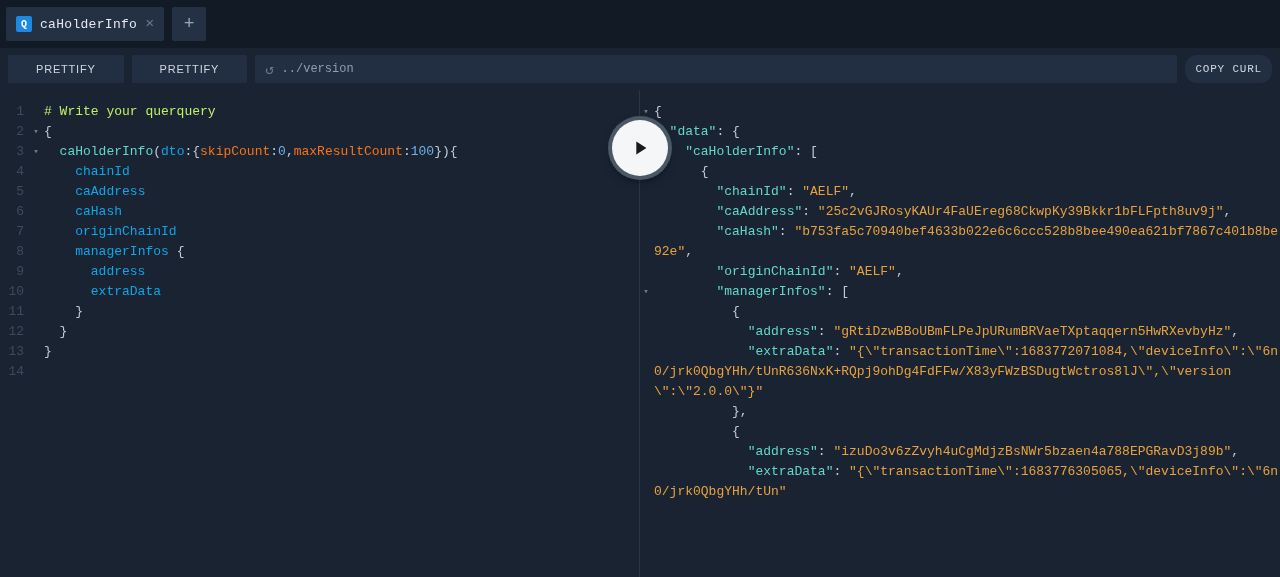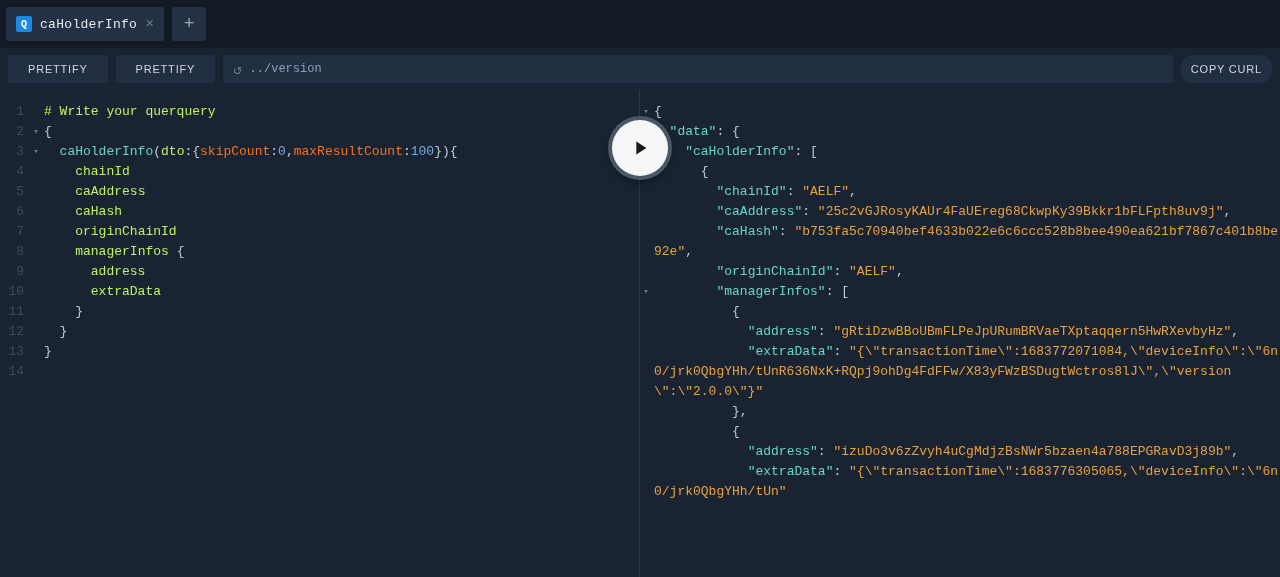--- a/index.html
+++ b/index.html
@@ -51,21 +51,21 @@
   display: flex; align-items: center;
   background: #1a2332;
   padding: 0 8px;
   gap: 8px;
 }
 .btn {
   background: #222f43;
   color: #d0d6e2;
   border: none;
   height: 28px;
-  padding: 0 20px;
+  padding: 0 28px;
   letter-spacing: 0.8px;
   font-size: 11px;
   cursor: pointer;
   border-radius: 2px;
 }
 .url-box {
   flex: 1;
   background: #222f43;
   height: 28px;
   display: flex;
@@ -79,20 +79,21 @@
 .copy-btn {
   background: #222f43;
   color: #d0d6e2;
   border: none;
   height: 28px;
   padding: 0 10px;
   letter-spacing: 0.8px;
   font-size: 11px;
   cursor: pointer;
   border-radius: 12px;
+  font-family: Liberation Mono, monospace;
 }
 
 .panels {
   display: flex;
   height: calc(577px - 48px - 42px);
   position: relative;
 }
 .panel {
   width: 50%;
   overflow: hidden;
@@ -120,21 +121,21 @@
   color: #6b7a90;
   font-size: 9px;
   text-align: center;
 }
 .code { padding-left: 2px; }
 
 .c-comment { color: #bef264; }
 .c-punc    { color: #c0cad8; }
 .c-name    { color: #63d7c8; }
 .c-param   { color: #f97316; }
-.c-field   { color: #bef264; }
+.c-field   { color: #0ea5e9; }
 .c-num     { color: #6fb0e8; }
 .c-key     { color: #63d7c8; }
 .c-str     { color: #e8a23d; }
 
 .run-btn {
   position: absolute;
   left: 50%; top: 30px;
   transform: translateX(-50%);
   width: 56px; height: 56px;
   border-radius: 50%;

